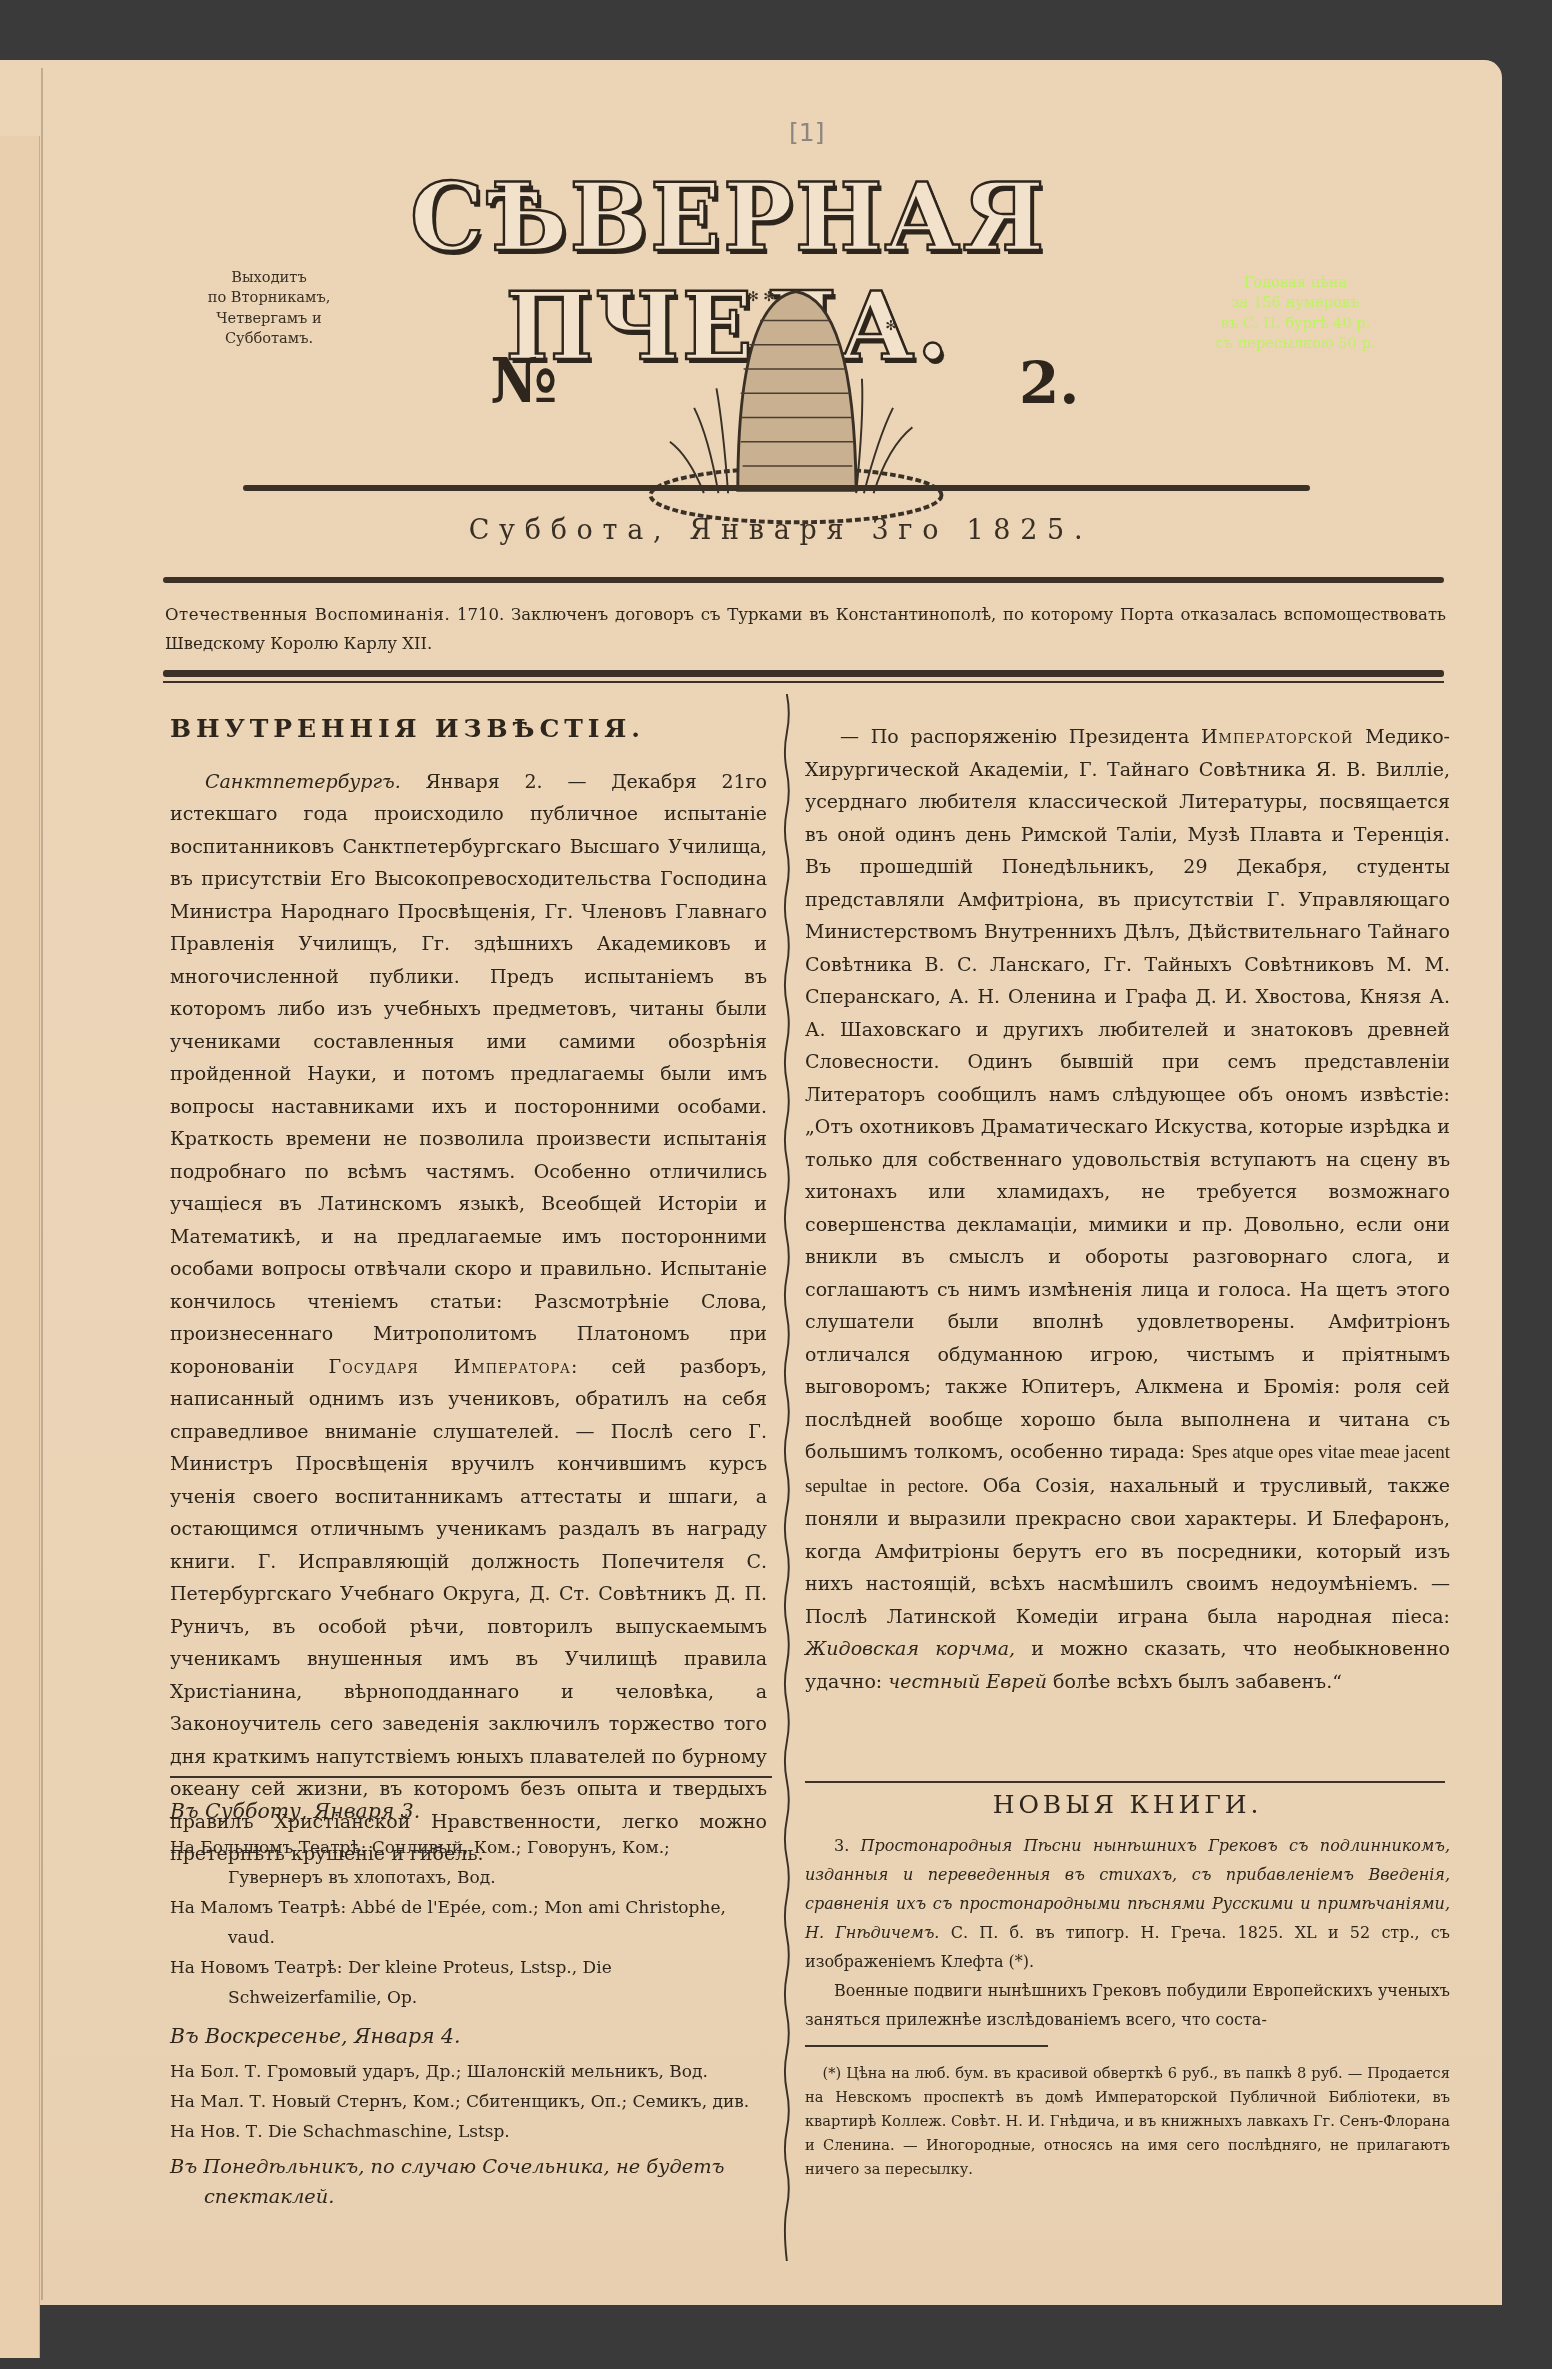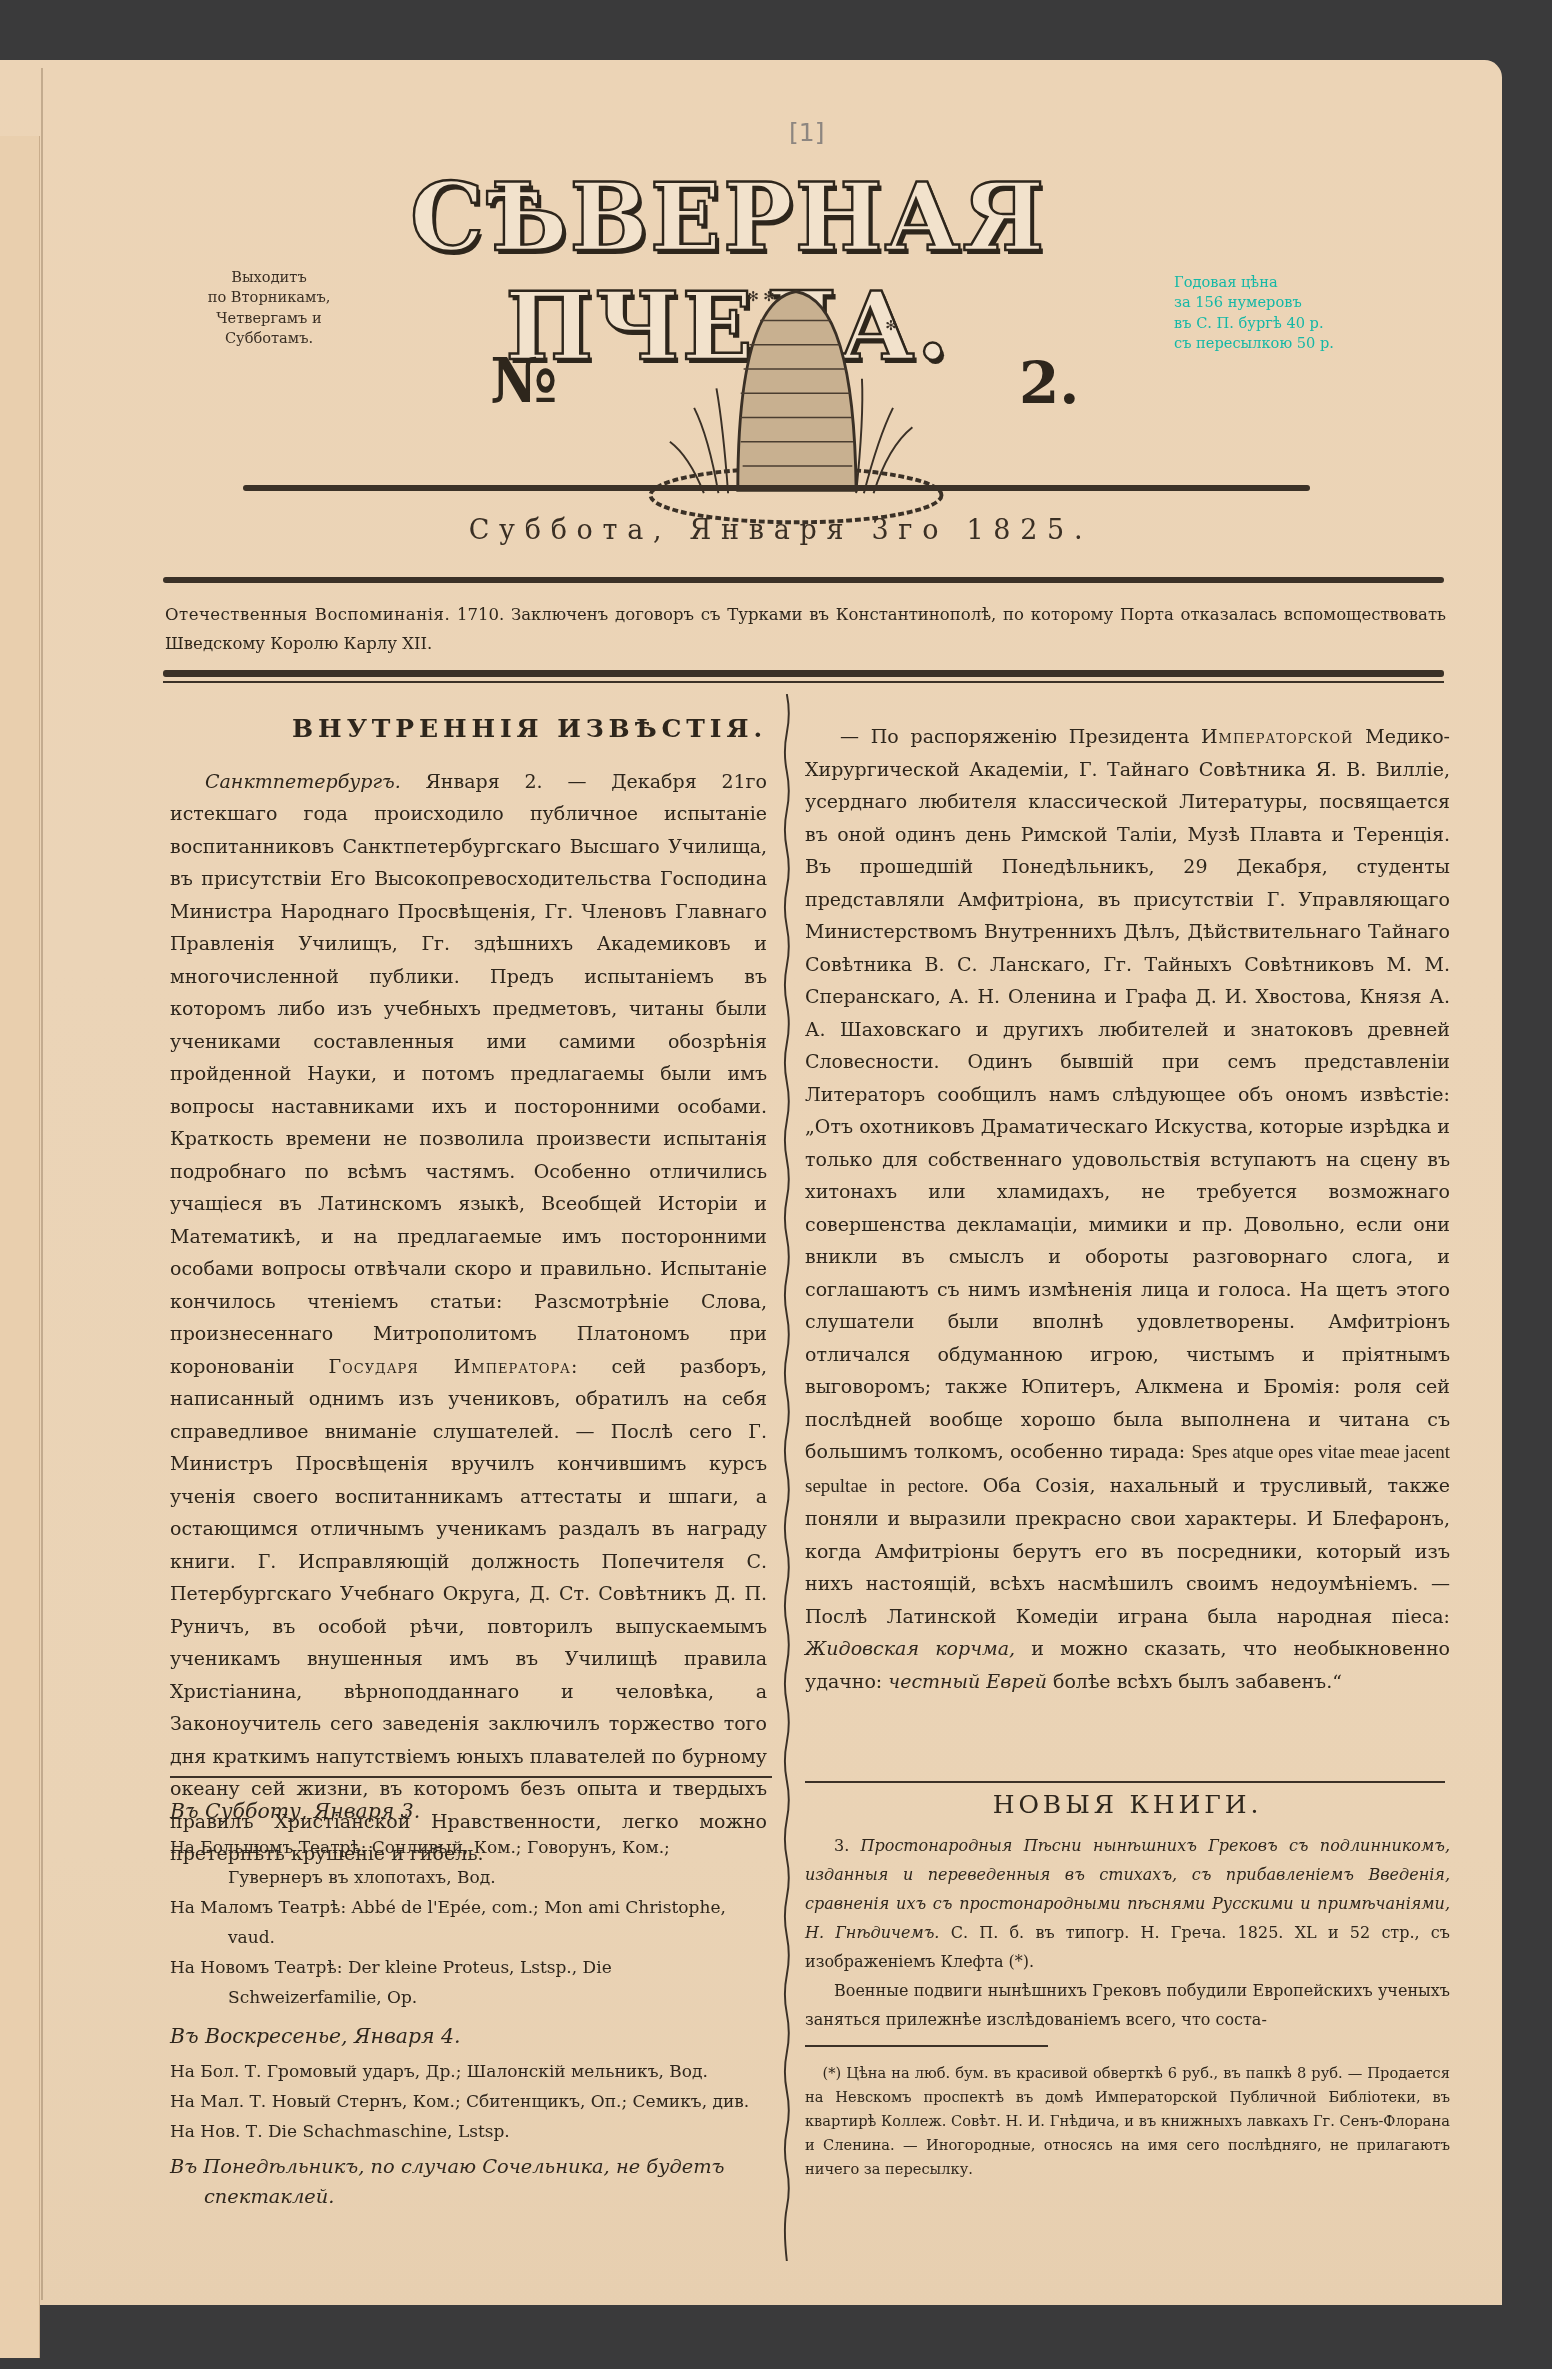--- a/index.html
+++ b/index.html
@@ -26,22 +26,22 @@
     position: absolute; left: 243px; top: 163px; width: 970px; text-align: center;
     font-family: "DejaVu Serif", serif; font-size: 93px; letter-spacing: 1.9px;
     color: #f2e2cc; -webkit-text-stroke: 2.4px #2e261c; font-weight: bold;
     text-shadow: 2.9px 3.9px 0 #2e261c;
   }
   .pub-info-left {
     position: absolute; left: 167px; top: 267px; width: 204px; text-align: center;
     font-size: 14.6px; line-height: 20.4px; color: #3a2f24;
   }
   .pub-info-right {
-    position: absolute; left: 1174px; top: 272px; width: 243px; 
-    font-size: 14.6px; line-height: 20.4px; color: #14b8a6;
+    position: absolute; left: 1174px; top: 272px; width: 243px; text-align: center;
+    font-size: 14.6px; line-height: 20.4px; color: #bef264;
   }
   .issue-no-sign { position: absolute; left: 490px; top: 344px; font-size: 62px; font-weight: bold; color: #2e261c; }
   .issue-no-num { position: absolute; left: 1019px; top: 349px; font-size: 58px; font-weight: bold; color: #2e261c; }
   .beehive { position: absolute; left: 602px; top: 272px; width: 388px; height: 262px; }
 
   .rule-thick { position: absolute; height: 5.8px; background: #3b3127; border-radius: 2.9px; }
   .rule-thin { position: absolute; height: 1.9px; background: #3b3127; }
   .date-line {
     position: absolute; left: 247px; top: 514px; width: 1067px; text-align: center;
     font-size: 27px; letter-spacing: 9.7px; color: #3a2f24;
@@ -49,21 +49,21 @@
   .memoir {
     position: absolute; left: 165px; top: 600px; width: 1281px;
     font-size: 16.5px; line-height: 29px; color: #2e261c; text-align: justify;
   }
   .memoir .label { letter-spacing: 0.5px; }
 
   .col { position: absolute; font-size: 19px; line-height: 32.5px; color: #2e261c; text-align: justify; }
   .col p { margin: 0; text-indent: 35px; }
   .left-col { left: 170px; top: 713px; width: 597px; }
   .right-col { left: 805px; top: 720px; width: 645px; }
-  .section-head { text-align: right; font-weight: bold; font-size: 25px; letter-spacing: 4.9px; margin-bottom: 19.4px; text-indent: 0 !important; }
+  .section-head { text-align: left; font-weight: bold; font-size: 25px; letter-spacing: 4.9px; margin-bottom: 19.4px; text-indent: 0 !important; }
   .it { font-style: italic; }
   .sc { font-variant: small-caps; letter-spacing: 1px; }
 
   .col-divider { position: absolute; left: 782px; top: 694px; width: 9.7px; height: 1567px; }
   .col-divider svg { width: 9.7px; height: 100%; }
 
   .spectacles { position: absolute; left: 170px; top: 1790px; width: 597px; font-size: 17px; line-height: 30px; color: #2e261c; }
   .spectacles .head { text-align: center; font-weight: bold; font-size: 25px; letter-spacing: 13.6px; margin-bottom: 11.6px; }
   .spectacles .day { text-align: left; font-style: italic; font-size: 20.4px; margin: 5.8px 0 5.8px 0; }
   .spectacles .entry { padding-left: 58px; text-indent: -58px; }

